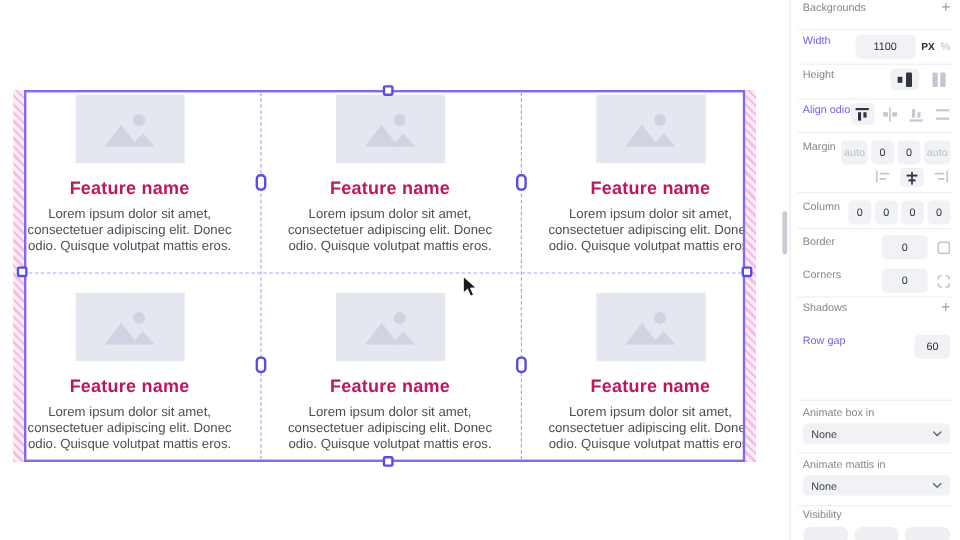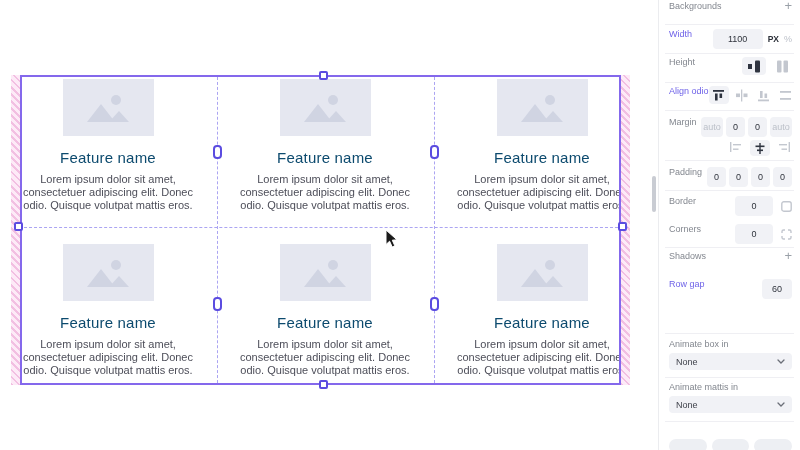--- a/index.html
+++ b/index.html
@@ -15,21 +15,21 @@
   .hatch { position:absolute; top:75px; width:9px; height:310px;
            background:repeating-linear-gradient(45deg,#f2bfe2 0 2px,#fdeaf7 2px 5px); }
   .hatch.left { left:11px; } .hatch.right { left:621px; }
 
   .grid-cards { position:absolute; left:22px; top:77px; width:597px; height:306px; overflow:hidden; }
   .card { position:absolute; width:200px; display:flex; flex-direction:column; align-items:center; }
   .card.r1 { top:2px; } .card.r2 { top:167px; }
   .card.c1 { left:-14px; } .card.c2 { left:203px; } .card.c3 { left:420px; }
   .img-ph { width:91px; height:57px; background:#e5e7f0; display:flex; align-items:center;
             justify-content:center; }
-  .card-title { margin-top:13px; font-size:15px; font-weight:400; color:#0c4a6e; letter-spacing:.2px; }
+  .card-title { margin-top:13px; font-size:15px; font-weight:700; color:#be185d; letter-spacing:.2px; }
   .card-body { margin-top:7px; width:184px; font-size:11px; line-height:13px; color:#4d4e59;
                text-align:center; }
 
   
   .overlay { position:absolute; inset:0; pointer-events:none; }
   .vline { position:absolute; top:77px; height:306px; width:0; border-left:1px dashed #aba4f2; }
   .hline { position:absolute; top:227px; left:14px; width:614px; height:0; border-top:1px dashed #aba4f2; }
   .sq-handle { position:absolute; width:9px; height:9px; background:#fff;
                border:2px solid #5b4ce0; border-radius:2px; pointer-events:auto; }
   .pill-handle { position:absolute; width:9px; height:14px; background:#fff;
@@ -268,21 +268,21 @@
         <svg width="12" height="10" viewBox="0 0 12 10">
             <rect x="10.6" y="0" width="1.4" height="10" fill="#c3c7cf"></rect>
             <rect x="1" y="2" width="8" height="1.4" fill="#c3c7cf"></rect>
             <rect x="3.5" y="6.5" width="5.5" height="1.4" fill="#c3c7cf"></rect>
           </svg>
       </span>
     </div>
     <div class="divider" style="top:160px"></div>
 
     <div class="row" style="top:167px">
-      <span class="lbl">Padding</span>
+      <span class="lbl">Column</span>
       <span style="display:flex; align-items:center; gap:3px">
         <span class="inp" style="width:19px">0</span>
         <span class="inp" style="width:19px">0</span>
         <span class="inp" style="width:19px">0</span>
         <span class="inp" style="width:19px">0</span>
       </span>
     </div>
     <div class="divider" style="top:190px"></div>
 
     <div class="row" style="top:196px">
@@ -336,19 +336,22 @@
       <span class="lbl">Animate mattis in</span>
     </div>
     <div class="dd" style="top:396px">
       <span>None</span>
       <svg width="8" height="5" viewBox="0 0 8 5">
           <path d="M1 1 L4 4 L7 1" fill="none" stroke="#6b6f78" stroke-width="1.3" stroke-linecap="round"></path>
         </svg>
     </div>
     <div class="divider" style="top:421px"></div>
 
+    <div class="row" style="top:424px; height:12px">
+      <span class="lbl">Visibility</span>
+    </div>
     <div class="pills">
       <span class="pillbtn"></span>
       <span class="pillbtn"></span>
       <span class="pillbtn"></span>
     </div>
   </div>
 </div>
 
 </body></html>

